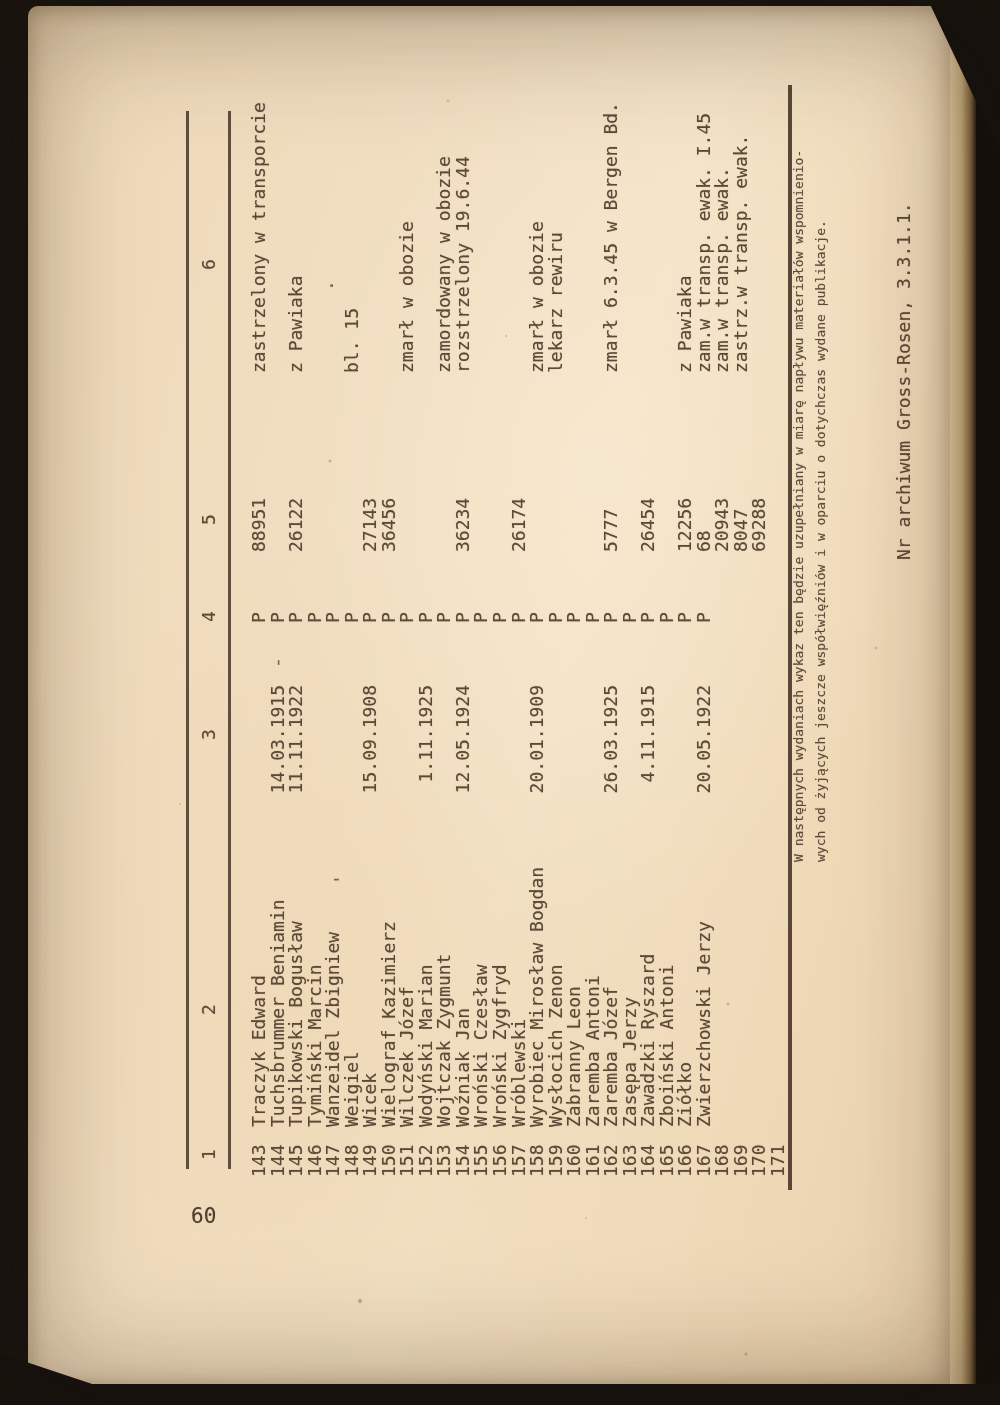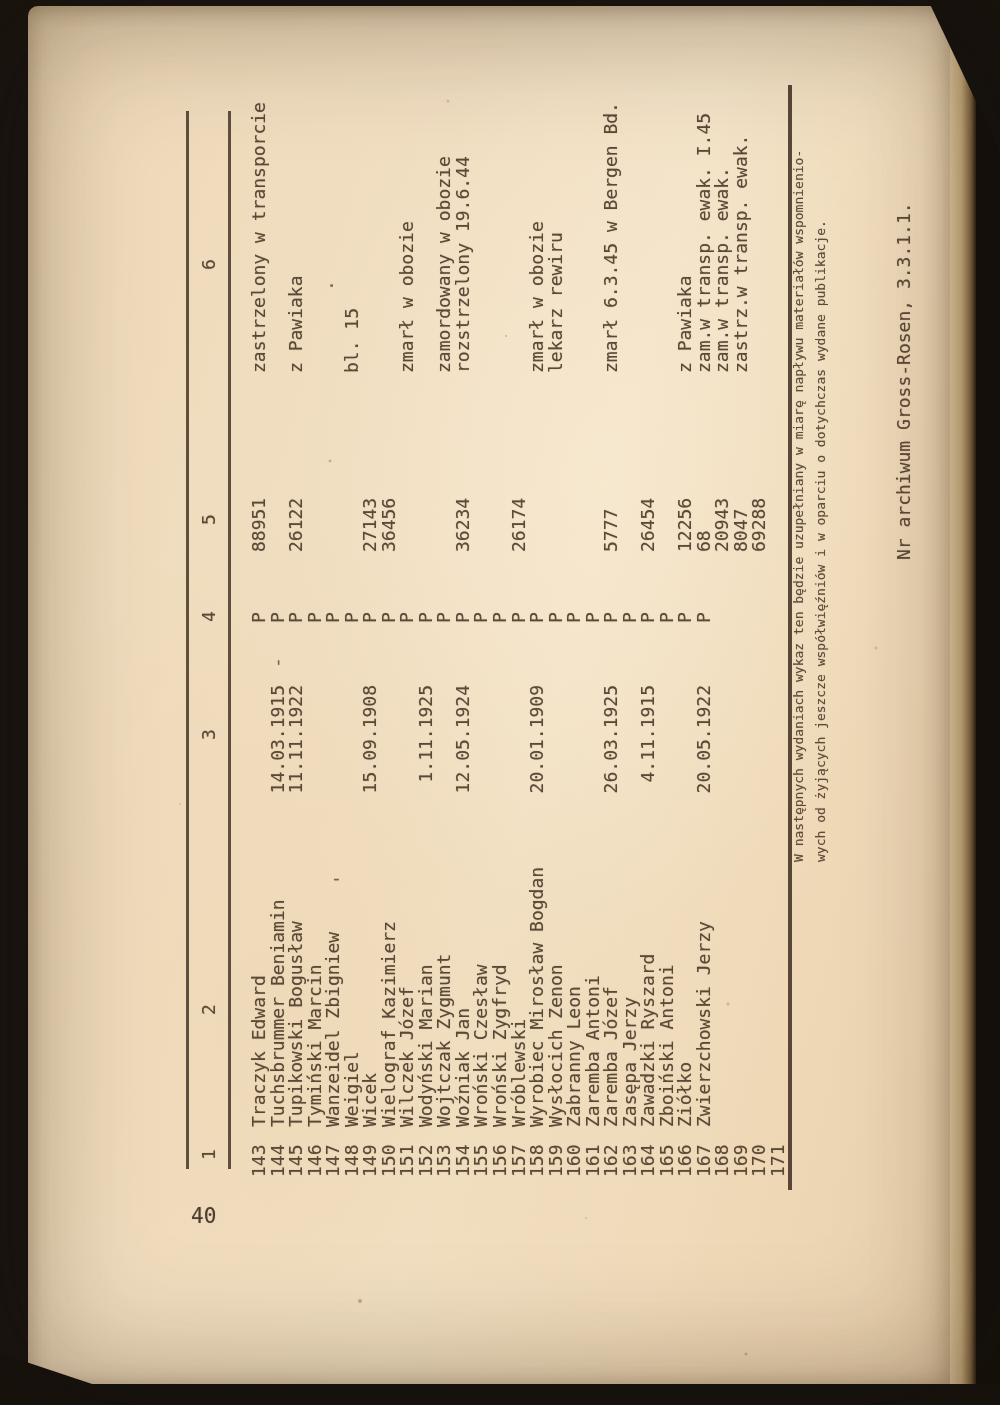--- a/index.html
+++ b/index.html
@@ -284,14 +284,14 @@
 
   <span class="stray" style="left:737px;top:266px;">-</span>
   <span class="stray" style="left:520px;top:330px;">'</span>
   <span class="stray" style="left:1114px;top:316px;">.</span>
 
   <div class="footnote footnote-1">W następnych wydaniach wykaz ten będzie uzupełniany w miarę napływu materiałów wspomnienio-</div>
   <div class="footnote footnote-2">wych od żyjących jeszcze współwięźniów i w oparciu o dotychczas wydane publikacje.</div>
   <div class="archive">Nr archiwum Gross-Rosen, 3.3.1.1.</div>
 </div>
 
-<div class="page-number">40</div>
+<div class="page-number">60</div>
 <div class="vignette"></div>
 
 </body></html>

